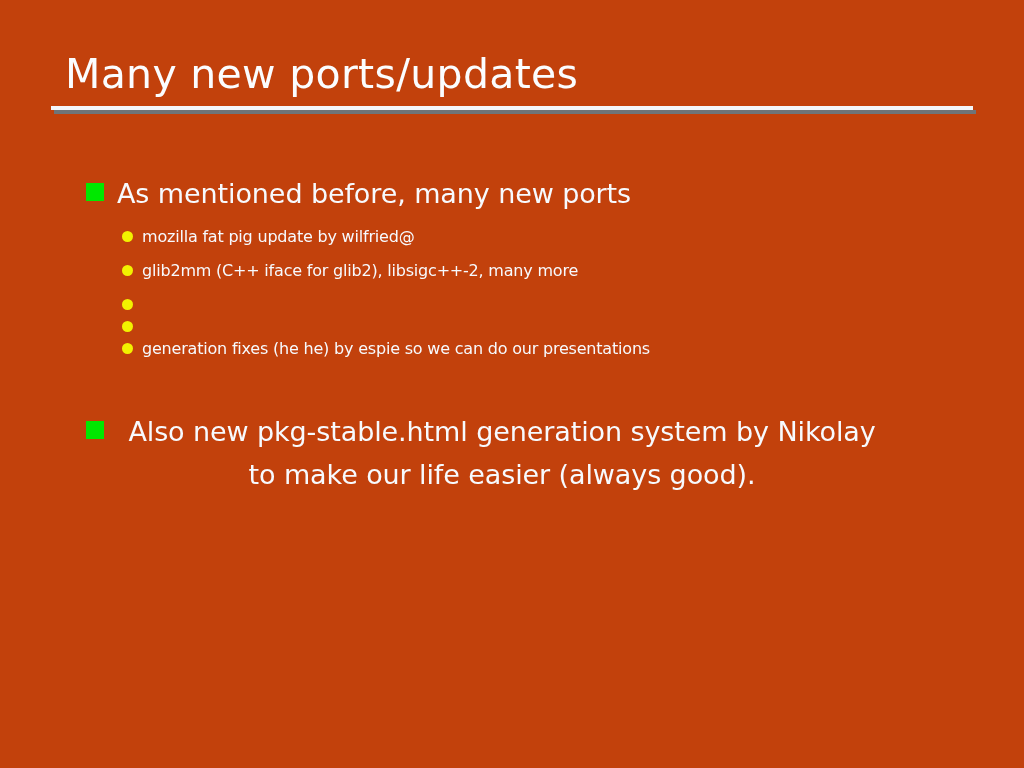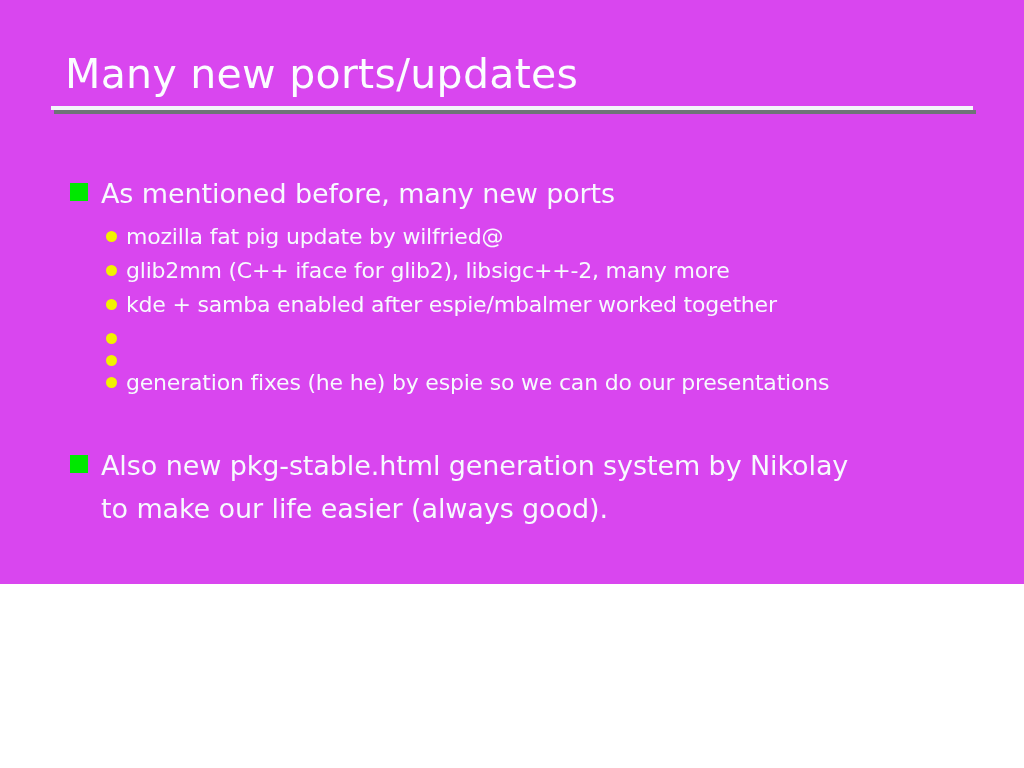--- a/index.html
+++ b/index.html
@@ -10,22 +10,22 @@
   body {
     width: 1024px;
     height: 768px;
     overflow: hidden;
     font-family: "DejaVu Sans", sans-serif;
   }
 
   #slide {
     position: relative;
     width: 1024px;
-    height: 584px;
-    background: #d946ef;
+    height: 768px;
+    background: #c2410c;
     box-sizing: border-box;
   }
 
   
   #title-block {
     position: absolute;
     left: 51px;
     top: 48px;
     width: 922px;
   }
@@ -57,23 +57,24 @@
     left: 0px;
     top: 0px;
     width: 922px;
     height: 4px;
     background: #f3f6fa;
   }
 
   
   #body-block {
     position: absolute;
-    left: 70px;
+    left: 86px;
     top: 172px;
     width: 920px;
+    text-align: center;
   }
 
   .bullet-l1 {
     display: flex;
     align-items: flex-start;
     margin-bottom: 4px;
   }
   .bullet-l1 .marker {
     flex: 0 0 auto;
     width: 18px;
@@ -103,21 +104,21 @@
     flex: 0 0 auto;
     width: 11px;
     height: 11px;
     border-radius: 50%;
     background: #f2f200;
     margin-top: 11px;
     margin-right: 9px;
   }
   .bullet-l2 .text {
     font-family: "DejaVu Sans", sans-serif;
-    font-size: 22px;
+    font-size: 16px;
     line-height: 34px;
     color: #f7fafe;
     letter-spacing: -0.2px;
     white-space: nowrap;
   }
 
   #gap-block {
     height: 44px;
   }
 </style>
@@ -145,24 +146,20 @@
       <div class="bullet-l2">
         <span class="marker"></span>
         <span class="text">mozilla fat pig update by wilfried@</span>
       </div>
       <div class="bullet-l2">
         <span class="marker"></span>
         <span class="text">glib2mm (C++ iface for glib2), libsigc++-2, many more</span>
       </div>
       <div class="bullet-l2">
         <span class="marker"></span>
-        <span class="text">kde + samba enabled after espie/mbalmer worked together</span>
-      </div>
-      <div class="bullet-l2">
-        <span class="marker"></span>
       </div>
       <div class="bullet-l2">
         <span class="marker"></span>
       </div>
       <div class="bullet-l2">
         <span class="marker"></span>
         <span class="text">generation fixes (he he) by espie so we can do our presentations</span>
       </div>
     </div>
 

